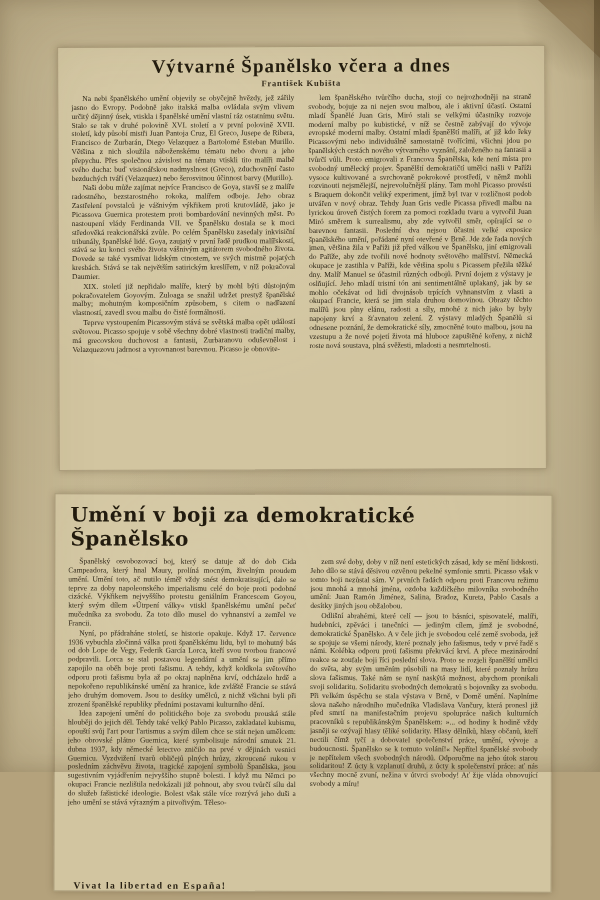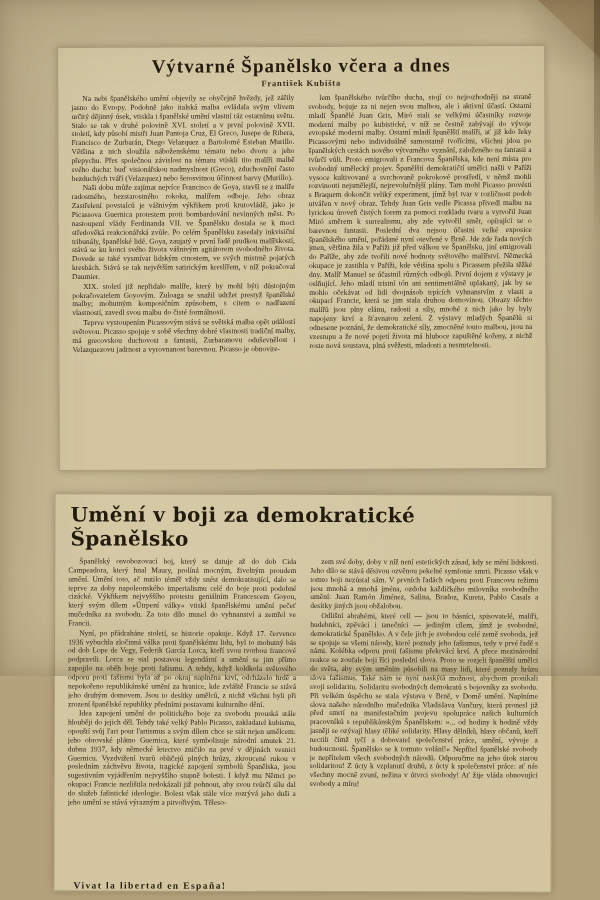--- a/index.html
+++ b/index.html
@@ -2,21 +2,21 @@
 <html><head>
 <meta charset="utf-8">
 <style>
   html,body{margin:0;padding:0;}
   body{
     width:600px;height:900px;overflow:hidden;
     font-family:"Liberation Serif","DejaVu Serif",serif;
     background:#b4a27c;
   }
   .page{
-    position:relative;width:600px;height:676px;
+    position:relative;width:600px;height:772px;
     background:
       radial-gradient(ellipse at 18% 28%, rgba(0,0,0,0.045), transparent 60%),
       radial-gradient(ellipse at 82% 72%, rgba(0,0,0,0.06), transparent 55%),
       radial-gradient(ellipse at 50% 95%, rgba(60,40,10,0.08), transparent 60%),
       #c9bb96;
   }
   .vignette{
     position:absolute;inset:0;pointer-events:none;
     box-shadow:inset 0 0 90px rgba(92,72,40,.30), inset 0 0 18px rgba(70,50,25,.22);
   }

